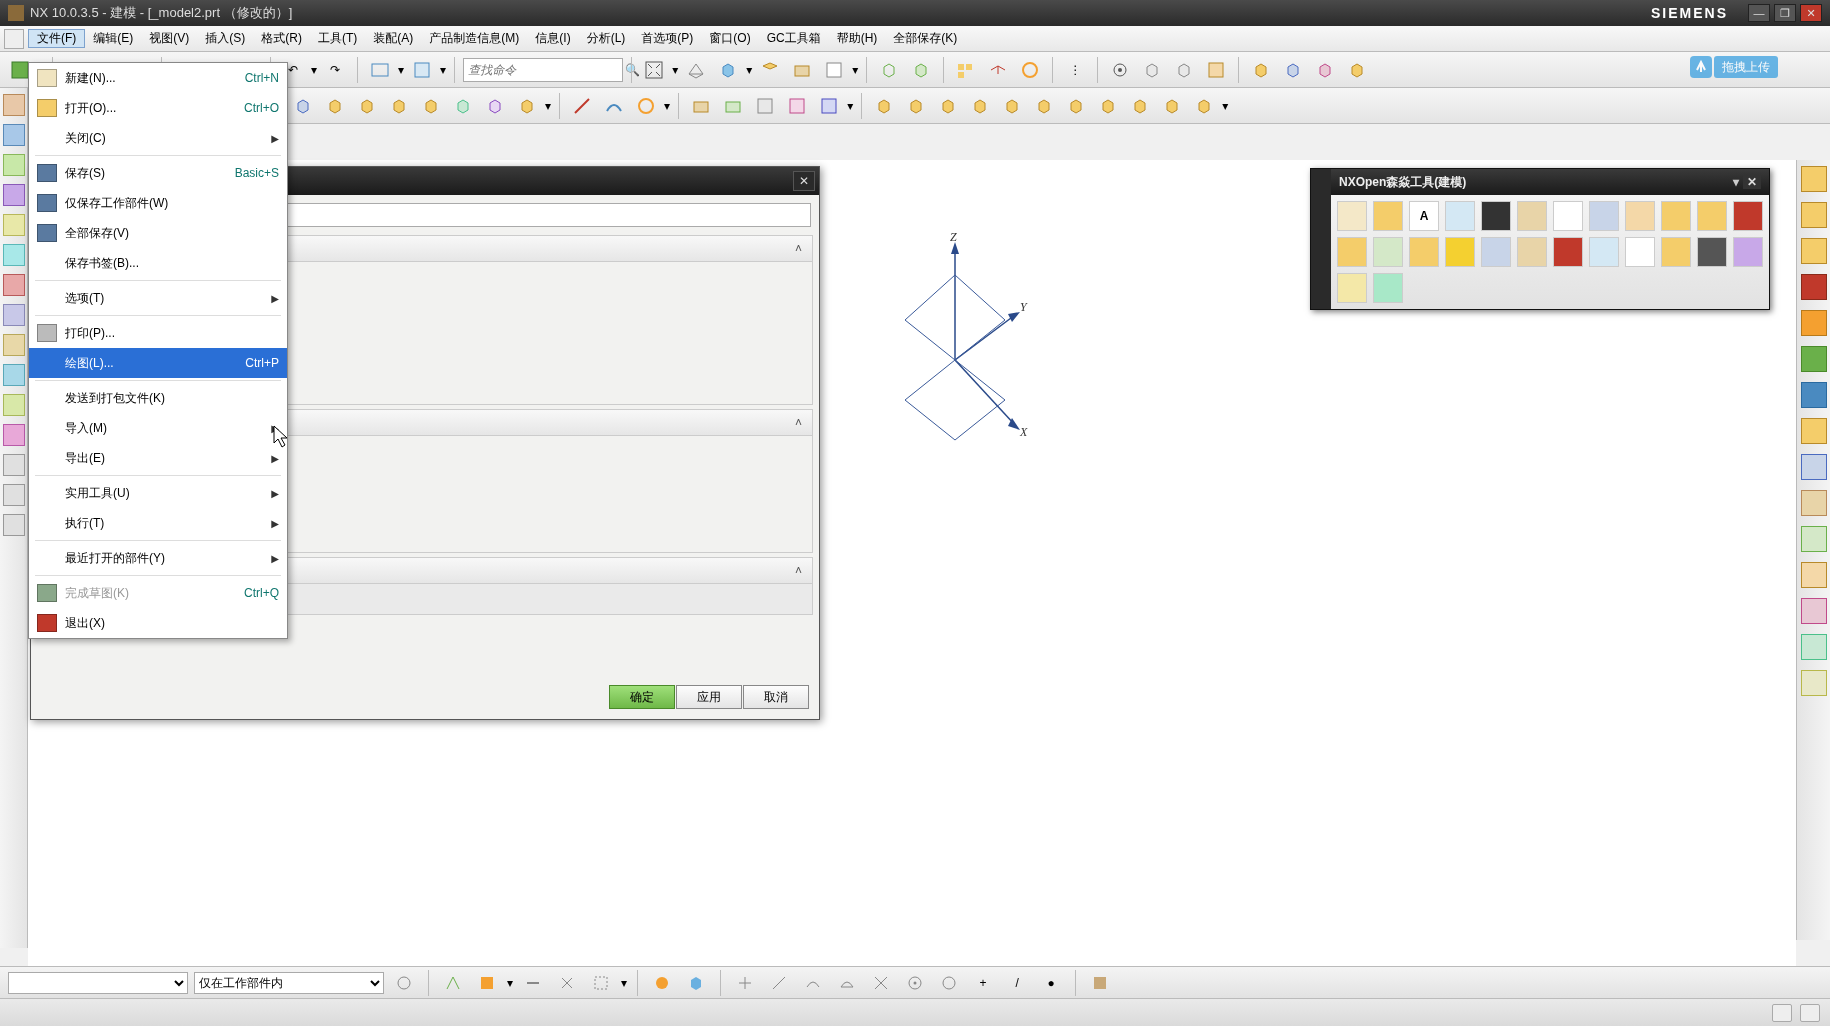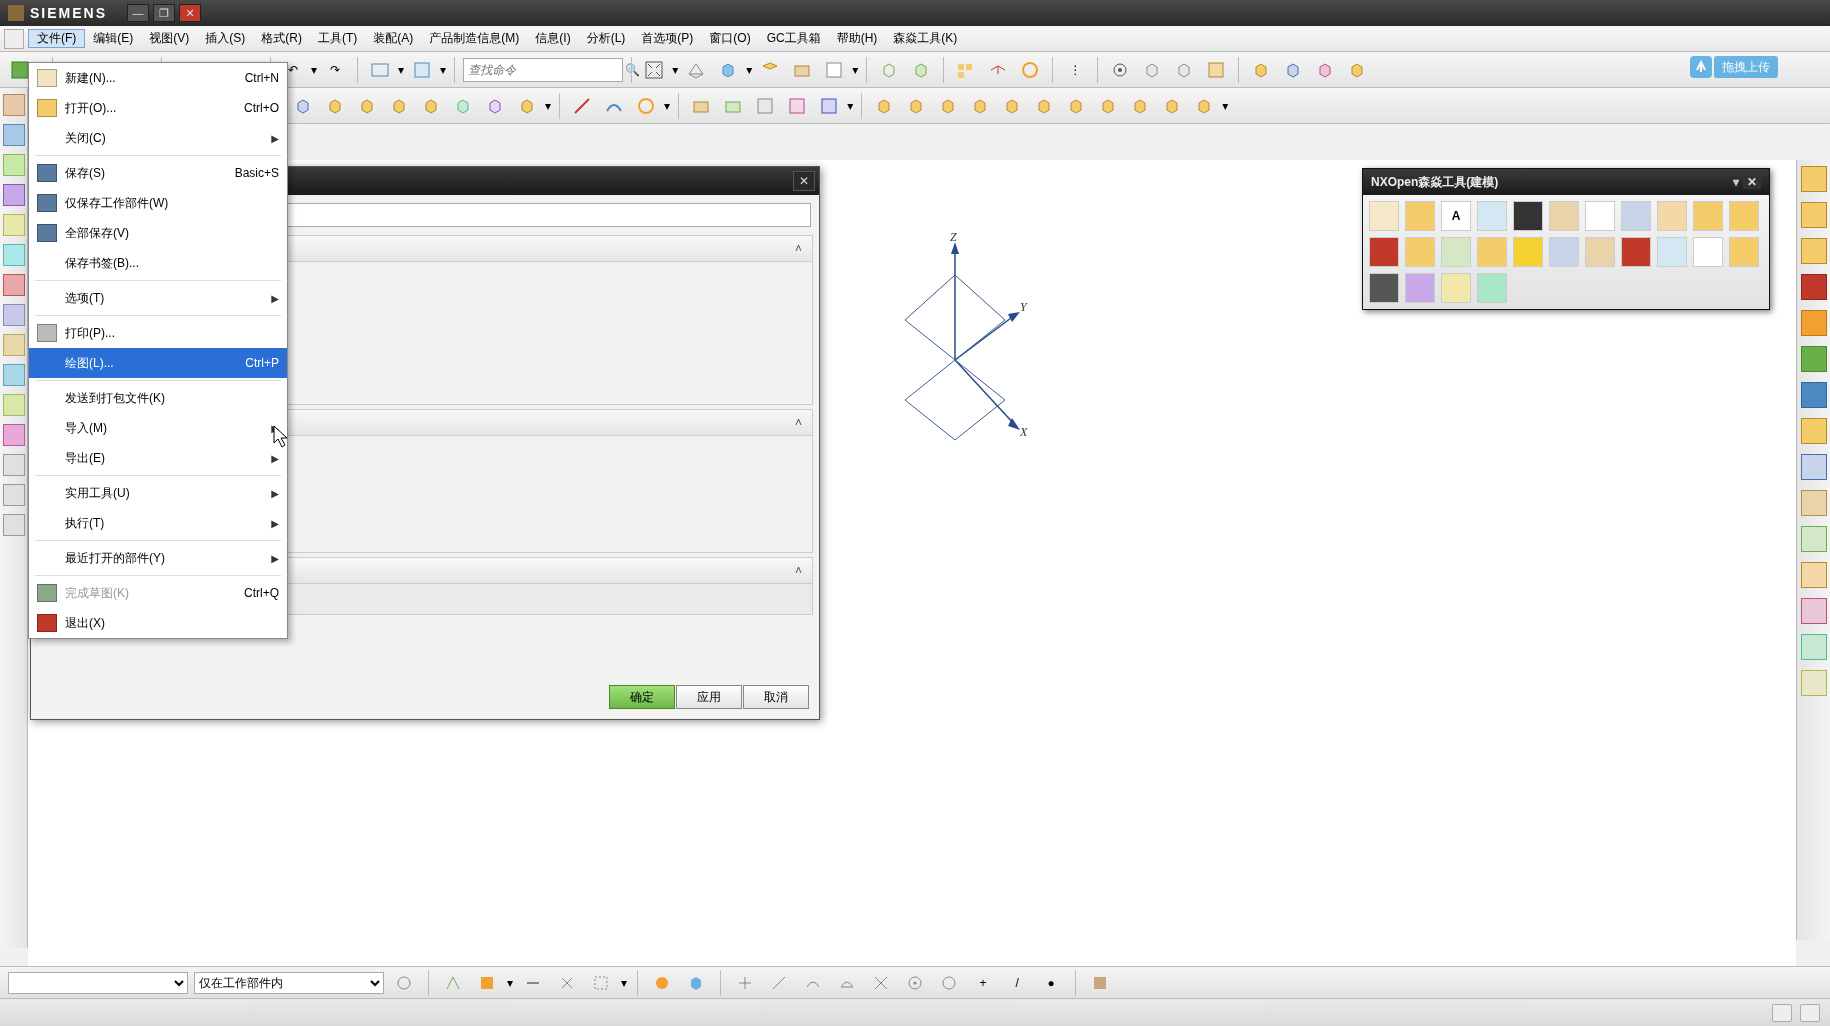--- a/index.html
+++ b/index.html
@@ -41,21 +41,21 @@
 .axis { position:absolute; left:880px; top:230px; }
 .axis svg { overflow: visible; }
 .axlabel { position:absolute; font-size:12px; color:#333; font-family: serif; font-style:italic; }
 
 
 .dropdown { position:absolute; left:28px; top:62px; width:260px; background:#fff; border:1px solid #888; box-shadow: 3px 3px 6px rgba(0,0,0,0.3); z-index: 500; }
 .dropdown .row { display:flex; align-items:center; height:30px; padding: 0 8px; }
 .dropdown .row.sel { background:#2a6fd6; color:#fff; }
 .dropdown .row .ico { width:20px; height:18px; margin-right:8px; display:inline-block; }
 .dropdown .row .lbl { flex:1; }
-.dropdown .row .sc { color:#000000; font-size:12px; }
+.dropdown .row .sc { color:#0f766e; font-size:12px; }
 .dropdown .row.sel .sc { color:#fff; }
 .dropdown .row .sub { font-size:10px; color:#333; }
 .dropdown .row.dis { color:#999; }
 .dropdown hr { border:none; border-top:1px solid #ddd; margin: 2px 6px; }
 
 
 .dialog { position:absolute; left:30px; top:166px; width:790px; background:#f2f2f0; border:1px solid #555; box-shadow: 2px 2px 8px rgba(0,0,0,0.4); z-index: 400; }
 .dialog .dtitle { background:linear-gradient(#3a3a3a,#1a1a1a); height:28px; display:flex; align-items:center; justify-content:flex-end; padding:0 4px;}
 .dialog .dclose { width:22px; height:20px; background:#2a2a2a; color:#ddd; display:flex; align-items:center; justify-content:center; border:1px solid #555;}
 .dialog .topfield { margin:8px; height:24px; border:1px solid #aaa; background:#fff; }
@@ -65,21 +65,21 @@
 .dialog .opts { padding:6px 10px; }
 .dialog .radio { display:flex; align-items:center; height:26px; gap:6px; }
 .dialog .radio input { accent-color:#1a5fb4; }
 .dialog .radio.dis { color:#999; }
 .dialog .chk { display:flex; align-items:center; height:30px; gap:6px; padding: 0 10px; background:#eaeaea; }
 .dialog .btns { display:flex; justify-content:flex-end; gap:1px; padding:10px; }
 .dialog .dbtn { min-width:66px; height:24px; border:1px solid #888; background:linear-gradient(#fdfdfd,#e4e4e4); }
 .dialog .dbtn.primary { background:linear-gradient(#9fe07a,#6fb848); border-color:#4a8a2a; }
 
 
-.floater { position:absolute; right:60px; top:168px; width:408px; background:#2a2a2a; border:1px solid #111; box-shadow:2px 2px 6px rgba(0,0,0,0.5); z-index:450; }
+.floater { position:absolute; right:60px; top:168px; width:460px; background:#2a2a2a; border:1px solid #111; box-shadow:2px 2px 6px rgba(0,0,0,0.5); z-index:450;padding-left:20px; }
 .floater .ftitle { background:linear-gradient(#3a3a3a,#1a1a1a); height:26px; display:flex; align-items:center; justify-content:space-between; color:#eee; padding:0 8px; font-size:13px; font-weight:bold; }
 .floater .fbody { background:linear-gradient(#f4f4f4,#e2e2e2); padding:6px; display:flex; flex-wrap:wrap; gap:6px; }
 .floater .fbtn { width:30px; height:30px; border:1px solid #ccc; background:#f8f8f8; }
 
 
 .bottombar { position:absolute; left:0; right:0; bottom:28px; height:32px; background:linear-gradient(#f4f4f4,#e2e2e2); border-top:1px solid #bbb; display:flex; align-items:center; padding:0 8px; gap:6px; }
 .bottombar select { height:22px; border:1px solid #aaa; background:#fff; font-size:12px; }
 
 
 .statusbar { position:absolute; left:0; right:0; bottom:0; height:28px; background:linear-gradient(#eaeaea,#dadada); border-top:1px solid #bbb; display:flex; align-items:center; justify-content:flex-end; padding:0 10px; gap:8px; }
@@ -89,20 +89,21 @@
 
 
 .watermark { position:absolute; right:50px; top:52px; z-index:50; opacity:0.75; }
 
 </style>
 </head>
 <body>
 
 <div class="titlebar">
   <div class="app-icon"></div>
+  <div class="title">NX 10.0.3.5 - 建模 - [_model2.prt （修改的）]</div>
   <div class="brand">SIEMENS</div>
   <div class="winbtns">
     <div class="winbtn">—</div>
     <div class="winbtn">❐</div>
     <div class="winbtn close">✕</div>
   </div>
 </div>
 
 <div class="menubar">
   <div class="gear"></div>
@@ -113,21 +114,21 @@
   <div class="mitem">格式(R)</div>
   <div class="mitem">工具(T)</div>
   <div class="mitem">装配(A)</div>
   <div class="mitem">产品制造信息(M)</div>
   <div class="mitem">信息(I)</div>
   <div class="mitem">分析(L)</div>
   <div class="mitem">首选项(P)</div>
   <div class="mitem">窗口(O)</div>
   <div class="mitem">GC工具箱</div>
   <div class="mitem">帮助(H)</div>
-  <div class="mitem">森焱工具(K)</div>
+  <div class="mitem">全部保存(K)</div>
 </div>
 
 <div class="toolbar">
   <div class="tbtn">
       <svg width="20" height="20">
         <rect x="2" y="2" width="16" height="16" fill="#6ab04a" stroke="#3a7a2a"></rect>
       </svg>
     </div>
   <span class="arrow">▾</span>
   <div class="tsep"></div>

